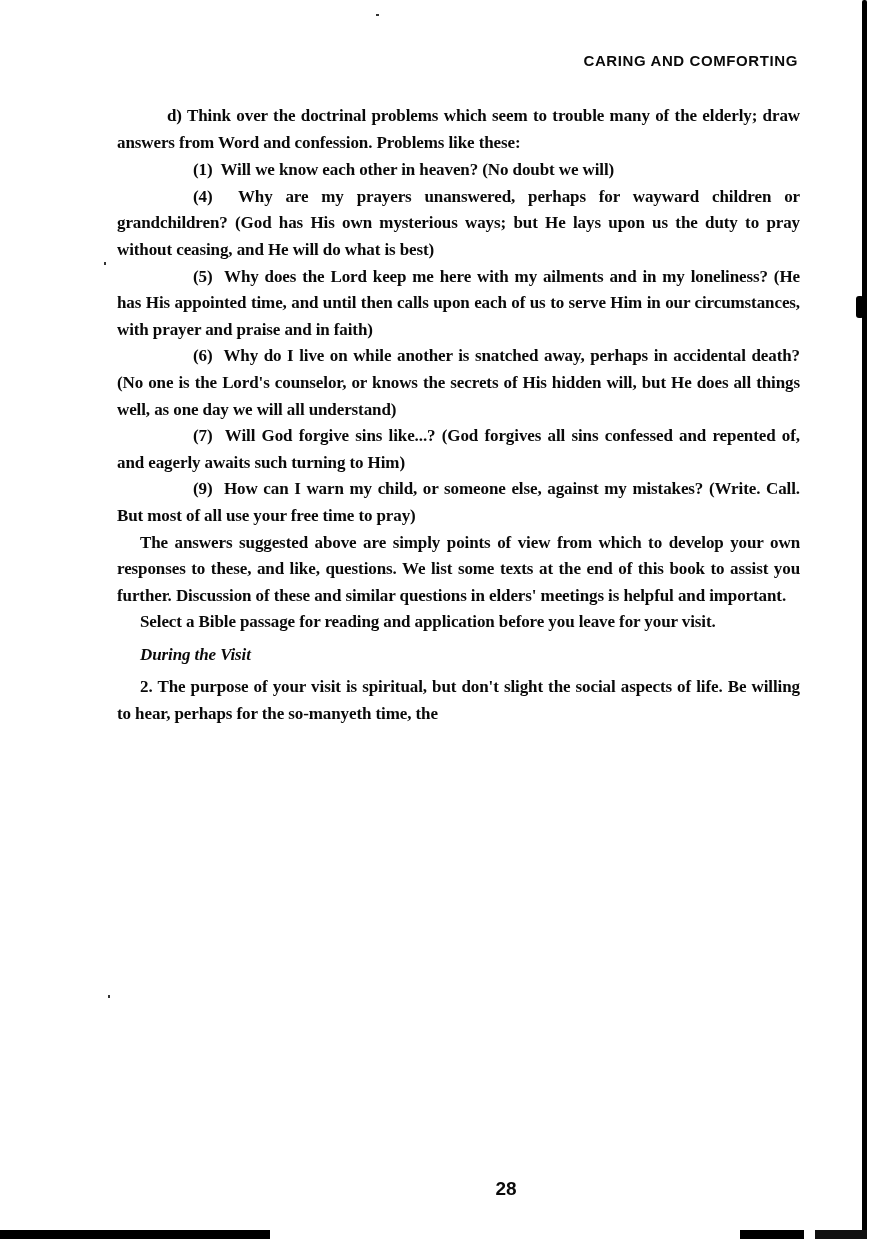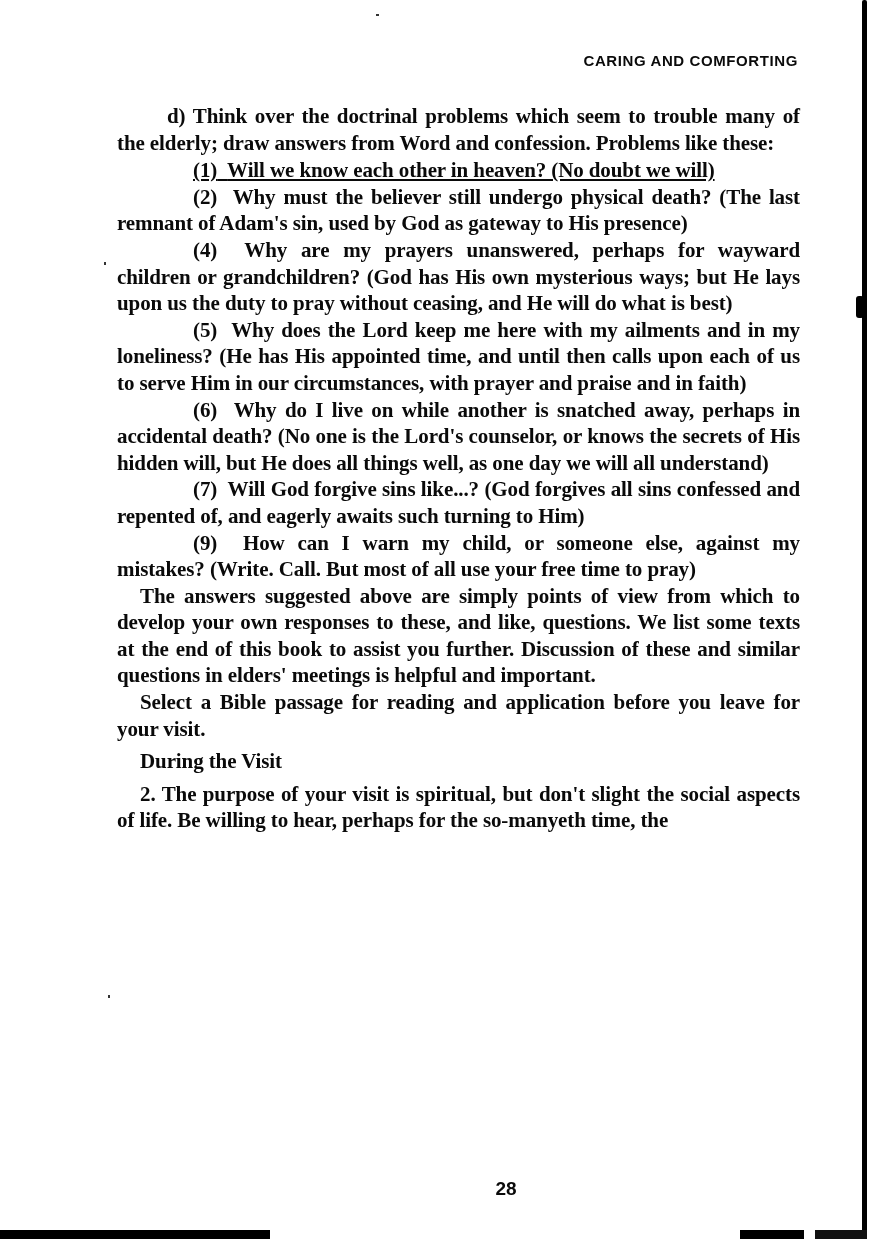--- a/index.html
+++ b/index.html
@@ -8,29 +8,29 @@
       font-family: "Liberation Serif", "DejaVu Serif", serif; color: #0a0a0a;
     }
     .page { position: absolute; left: 0; top: 0; width: 872px; height: 1027px; }
     .header {
       position: absolute; top: 52px; right: 74px;
       font-family: "Liberation Sans", sans-serif; font-weight: bold;
       font-size: 15px; letter-spacing: 0.6px;
     }
     .body-text {
       position: absolute; left: 117px; top: 103px; width: 683px;
-      font-size: 21px; line-height: 26.6px; font-weight: bold;
+      font-size: 17px; line-height: 26.6px; font-weight: bold;
       text-align: justify; letter-spacing: -0.1px;
     }
     .body-text p { margin: 0; }
     .indent-lg { text-indent: 50px; }
     .indent-q { text-indent: 76px; }
     .indent-sm { text-indent: 23px; }
-    .gap { margin-top: 1px !important; text-decoration: underline; }
-    .subhead { margin-top: 6px !important; margin-bottom: 6px !important; }
+    .gap { margin-top: 1px !important; }
+    .subhead { font-style: italic; margin-top: 6px !important; margin-bottom: 6px !important; }
     .pagenum {
       position: absolute; top: 1178px; left: 0; width: 1012px; text-align: center;
       font-family: "Liberation Sans", sans-serif; font-weight: bold; font-size: 19px;
     }
     .scan-edge-right {
       position: absolute; top: 0; left: 862px; width: 5px; height: 1236px; background: #000;
       border-radius: 2px;
     }
     .scan-blot { position: absolute; left: 856px; top: 296px; width: 8px; height: 22px; background: #000; border-radius: 3px; }
     .scan-bottom-left { position: absolute; left: 0; top: 1230px; width: 270px; height: 9px; background: #000; }
@@ -42,21 +42,20 @@
 <body>
 
 <div class="page">
 
   <div class="header">CARING AND COMFORTING</div>
 
   <div class="body-text">
     <p class="indent-lg">d) Think over the doctrinal problems which seem to trouble many of the elderly; draw answers from Word and confession. Problems like these:</p>
 
     <p class="indent-q gap"><span>(1)</span>&nbsp; <span>Will we know each other in heaven? (No doubt we will)</span></p>
-    <p class="indent-q"><span>(2)</span>&nbsp; <span>Why must the believer still undergo physical death? (The last remnant of Adam's sin, used by God as gateway to His presence)</span></p>
     <p class="indent-q"><span>(4)</span>&nbsp; <span>Why are my prayers unanswered, perhaps for wayward children or grandchildren? (God has His own mysterious ways; but He lays upon us the duty to pray without ceasing, and He will do what is best)</span></p>
     <p class="indent-q"><span>(5)</span>&nbsp; <span>Why does the Lord keep me here with my ailments and in my loneliness? (He has His appointed time, and until then calls upon each of us to serve Him in our circumstances, with prayer and praise and in faith)</span></p>
     <p class="indent-q"><span>(6)</span>&nbsp; <span>Why do I live on while another is snatched away, perhaps in accidental death? (No one is the Lord's counselor, or knows the secrets of His hidden will, but He does all things well, as one day we will all understand)</span></p>
     <p class="indent-q"><span>(7)</span>&nbsp; <span>Will God forgive sins like...? (God forgives all sins confessed and repented of, and eagerly awaits such turning to Him)</span></p>
     <p class="indent-q"><span>(9)</span>&nbsp; <span>How can I warn my child, or someone else, against my mistakes? (Write. Call. But most of all use your free time to pray)</span></p>
 
     <p class="indent-sm">The answers suggested above are simply points of view from which to develop your own responses to these, and like, questions. We list some texts at the end of this book to assist you further. Discussion of these and similar questions in elders' meetings is helpful and important.</p>
     <p class="indent-sm">Select a Bible passage for reading and application before you leave for your visit.</p>
 
     <p class="indent-sm subhead">During the Visit</p>

